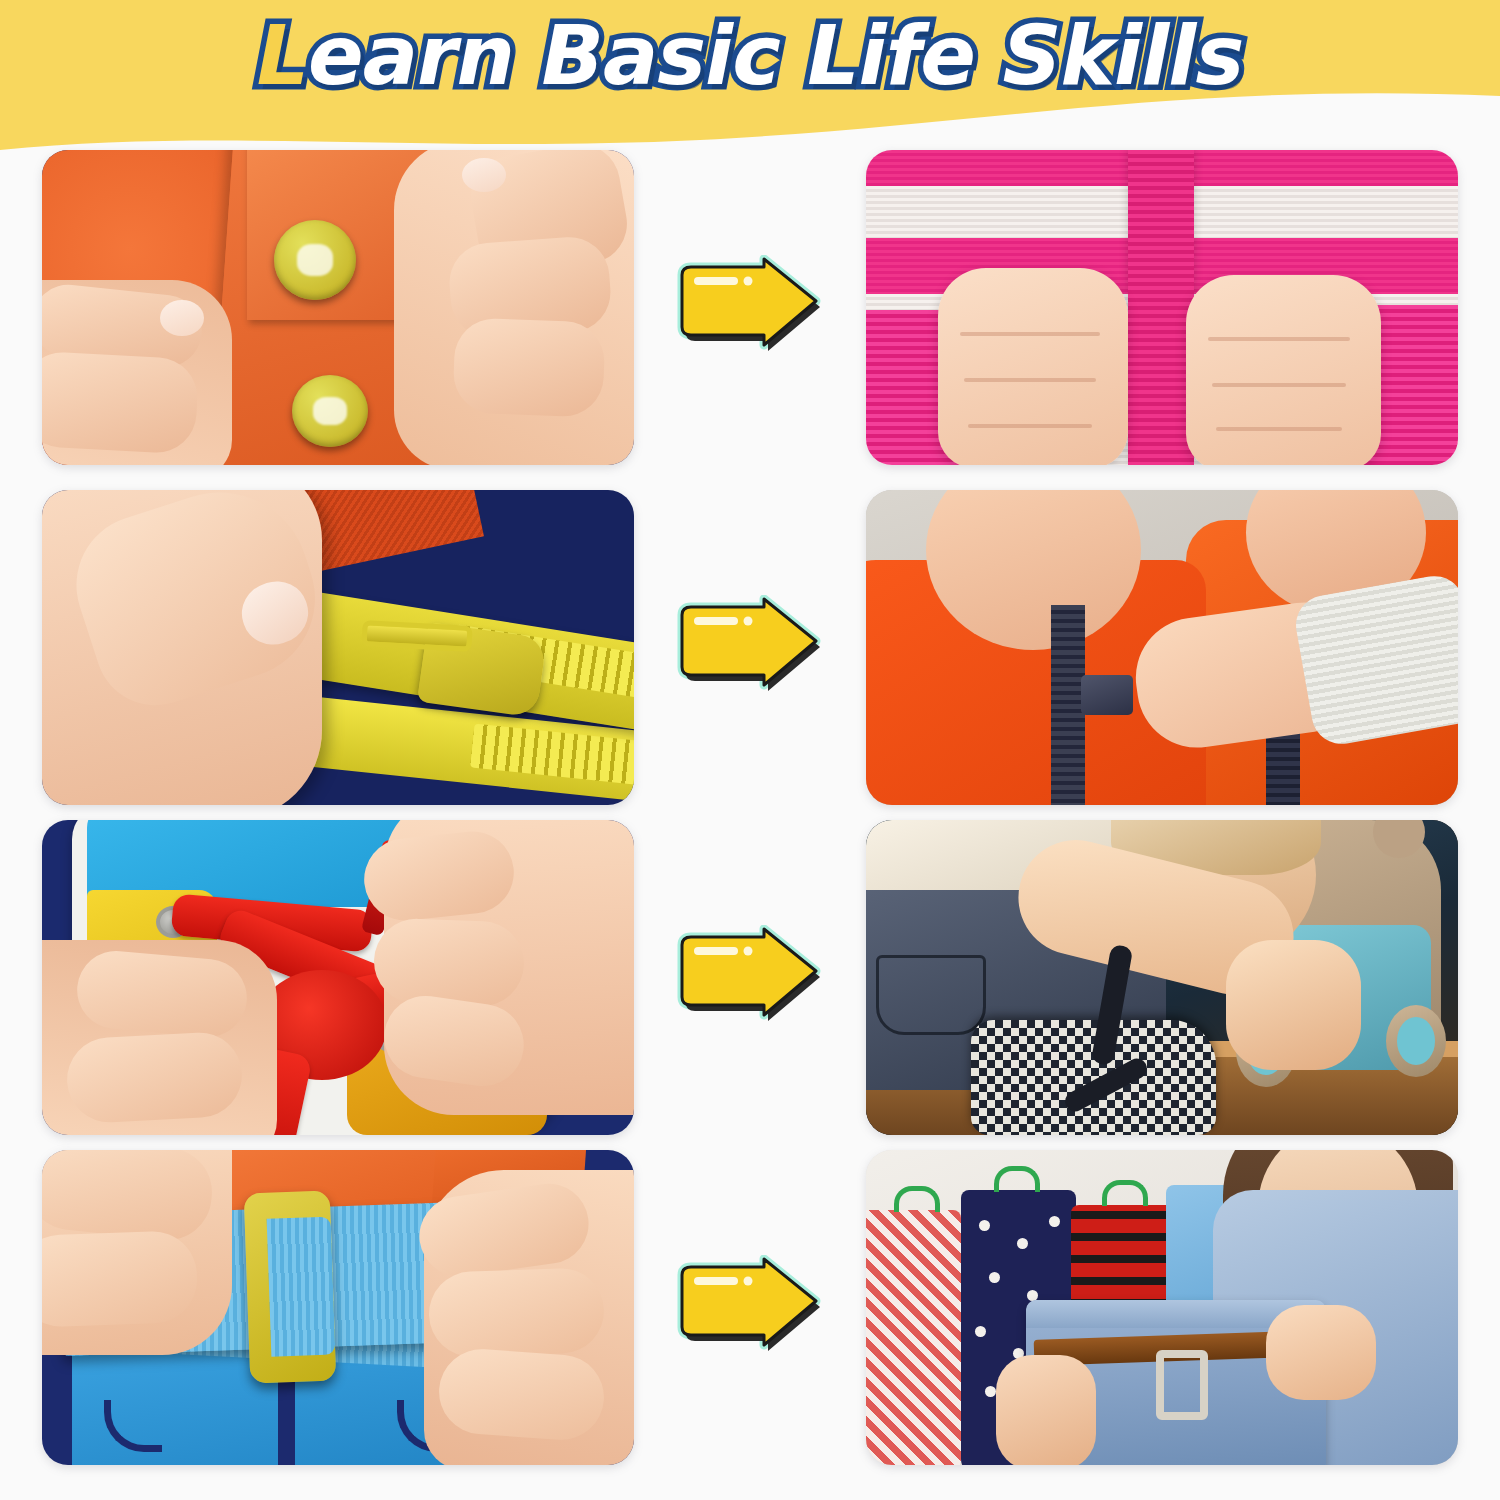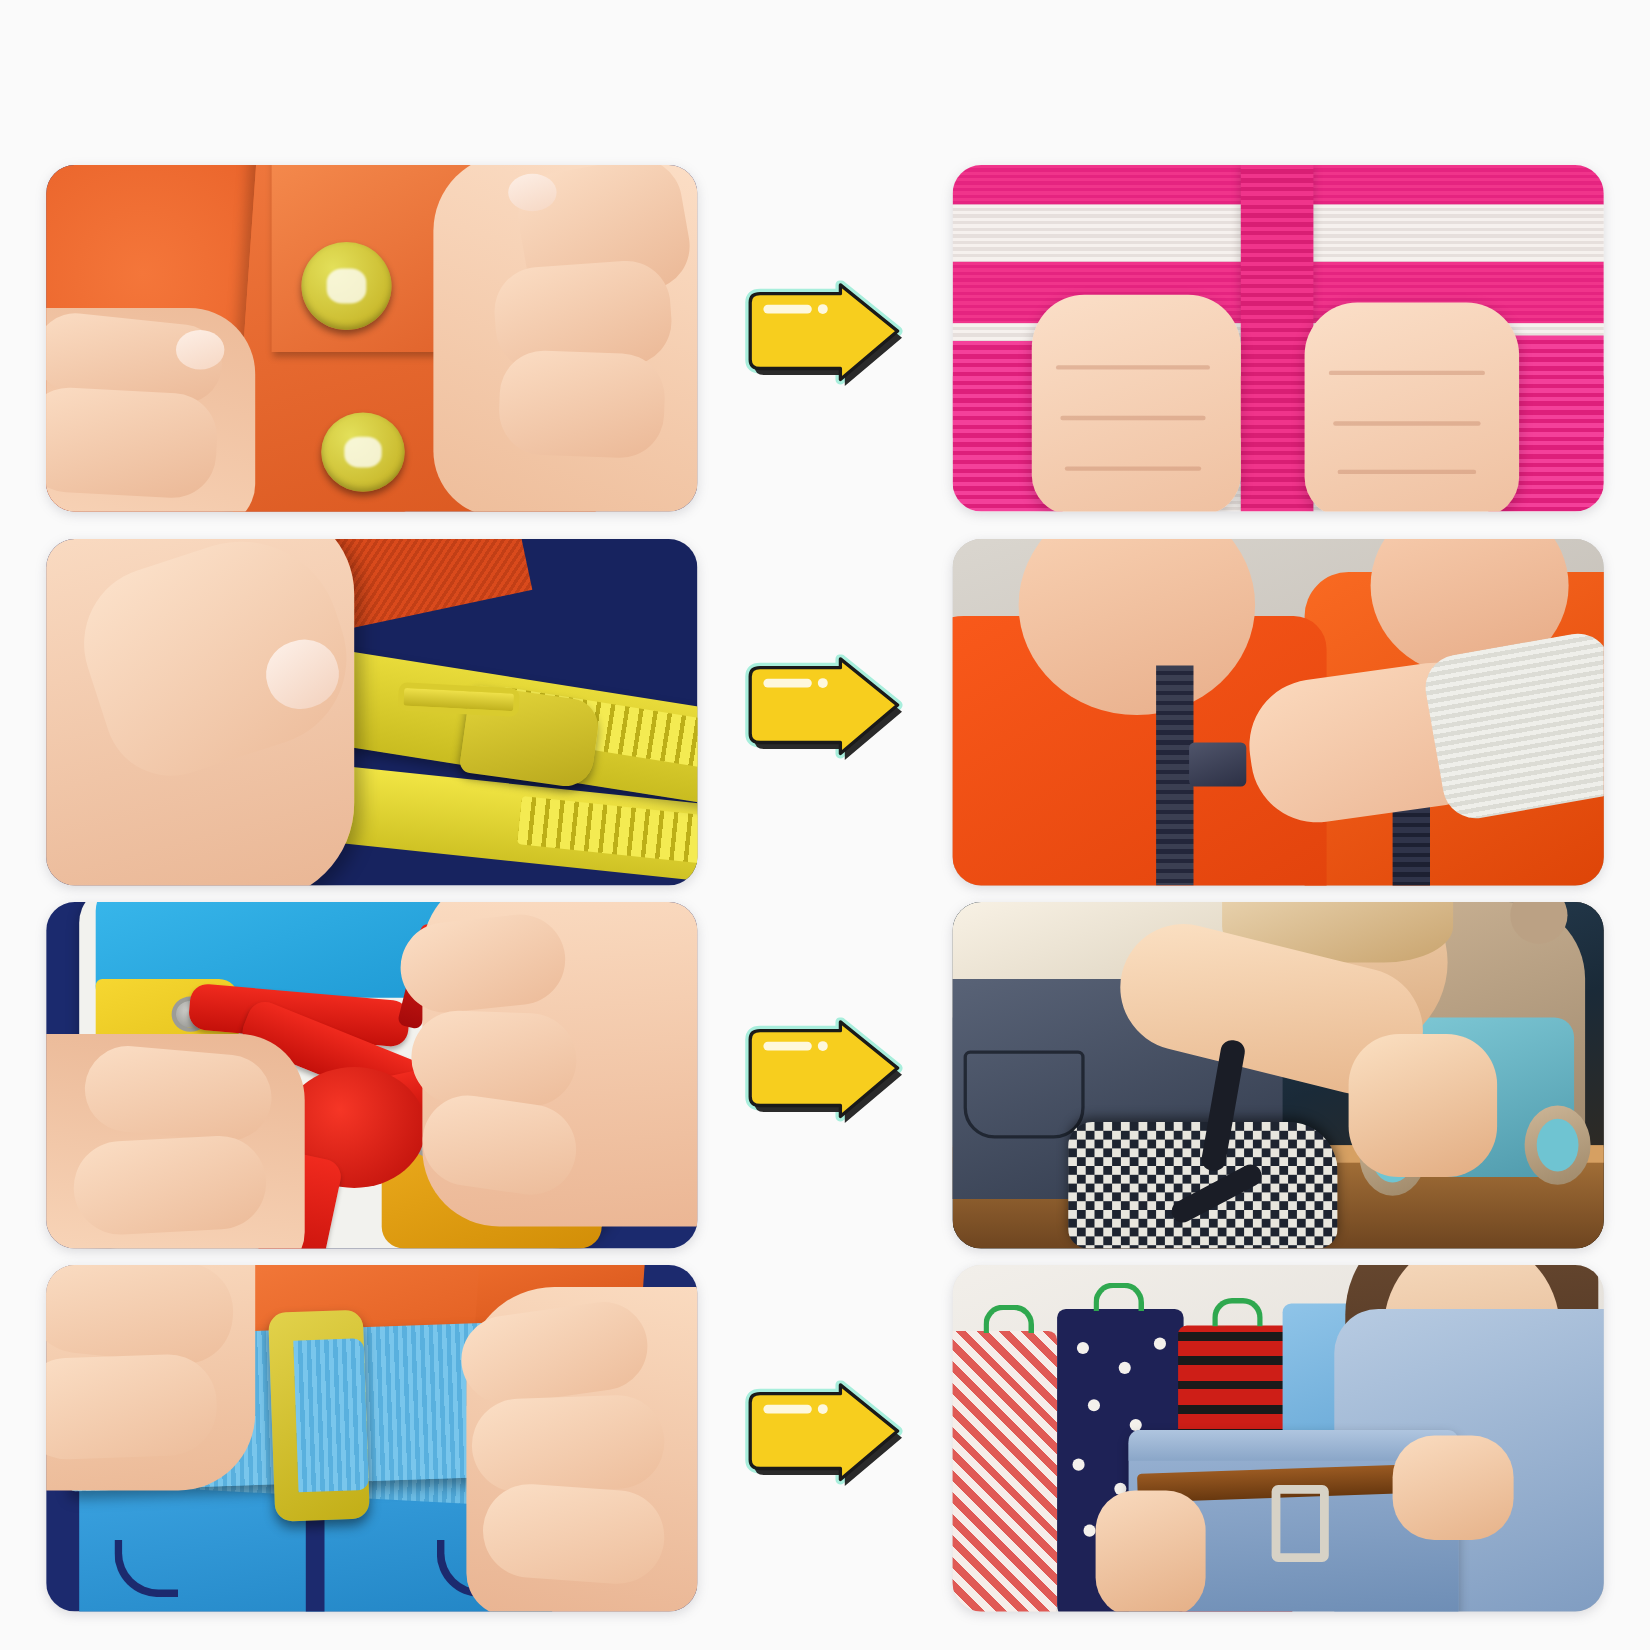--- a/index.html
+++ b/index.html
@@ -286,20 +286,26 @@
   .s8 .girlHand { left: 400px; top: 155px; width: 110px; height: 95px; z-index: 11;
       background: linear-gradient(160deg,#FADCC0,#E6B289); border-radius: 38px; }
   .s8 .girlHand2 { left: 130px; top: 205px; width: 100px; height: 115px; z-index: 11;
       background: linear-gradient(160deg,#F9DABE,#E4AE85); border-radius: 36px; }
 </style>
 </head>
 <body>
 
 <div id="page">
 
+  <div id="banner">
+    <svg id="banner-shape" viewBox="0 0 1500 170" preserveAspectRatio="none">
+      <path d="M0,0 L1500,0 L1500,96 C1180,82 980,126 700,140 C430,153 215,128 0,150 Z" fill="#F8D75E"></path>
+    </svg>
+    <div id="banner-title"><span class="lead">L</span><span>earn Basic Life Skills</span></div>
+  </div>
 
   <div id="grid">
 
     <div class="row r0">
 
       <div class="panel left">
         <div class="scene s1">
           <div class="sh felt-l"></div>
           <div class="sh felt-r"></div>
           <div class="sh flap"></div>

